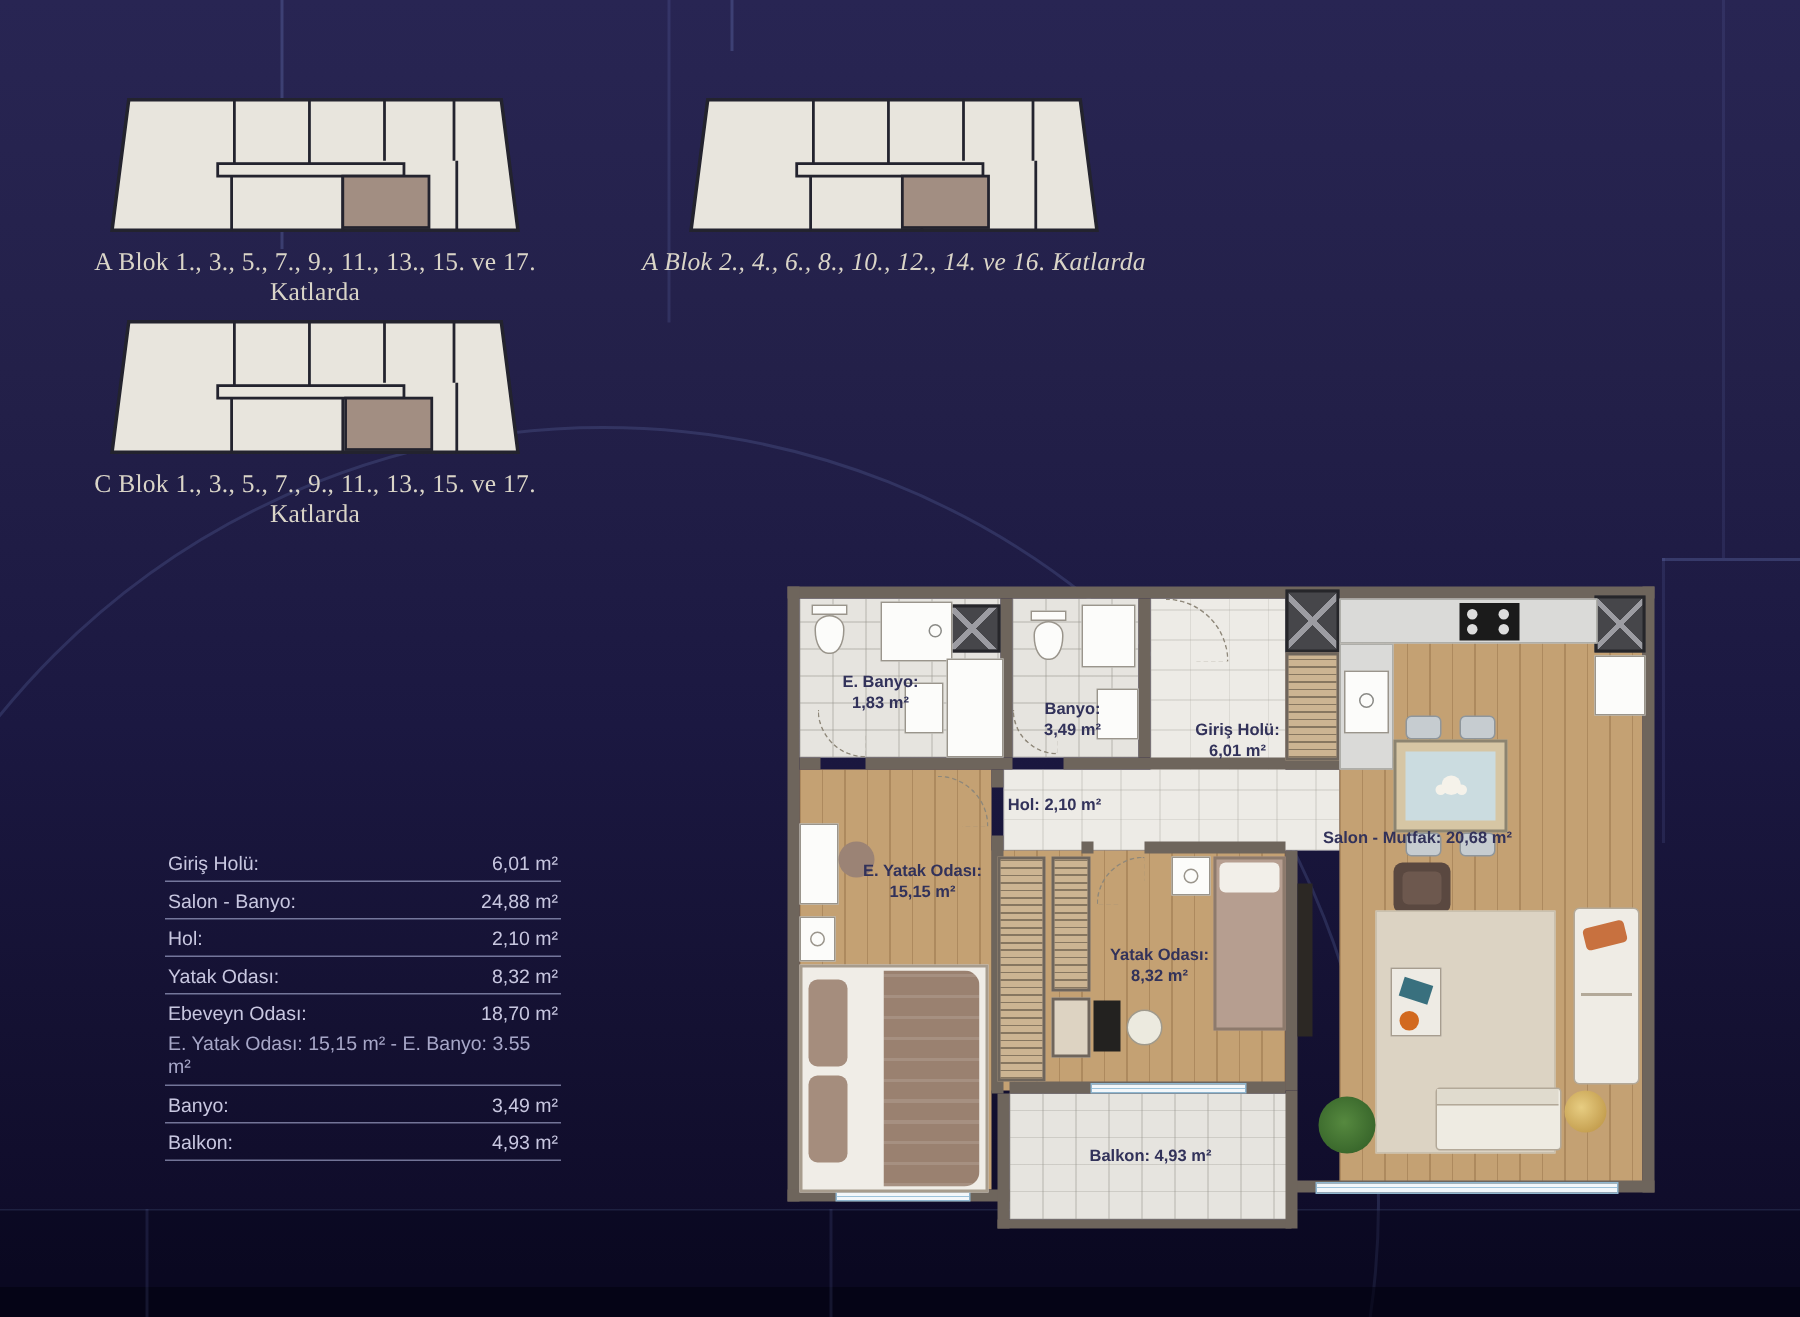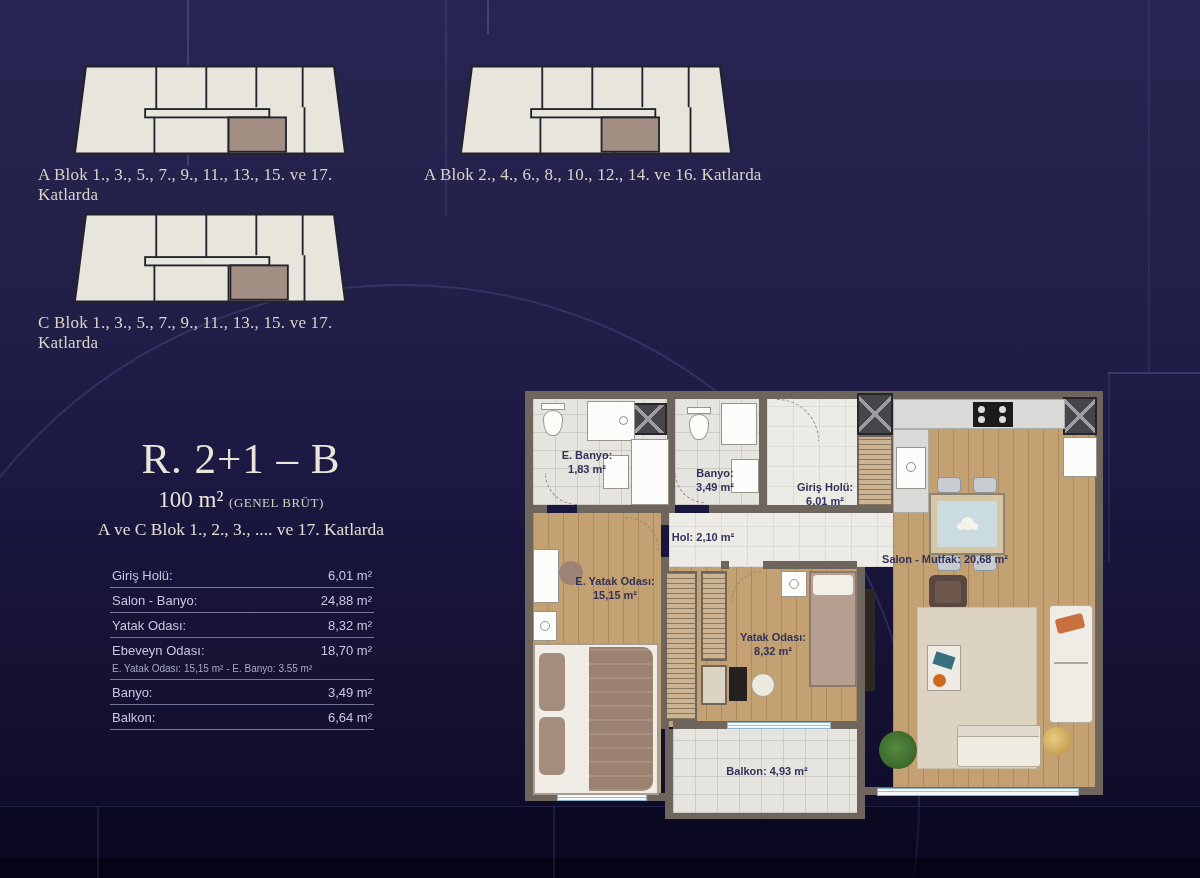--- a/index.html
+++ b/index.html
@@ -6,35 +6,35 @@
   .page{position:relative;width:1200px;height:878px;overflow:hidden;
     background:linear-gradient(180deg,#282553 0%,#232049 28%,#1b1841 55%,#141132 78%,#0d0a26 100%);
     font-family:"Liberation Serif","DejaVu Serif",serif;}
   .deco{position:absolute;pointer-events:none;}
   .vline{width:2px;background:rgba(118,138,205,.28);}
   .hline{height:2px;background:rgba(118,138,205,.28);}
   .bigcircle{left:-116px;top:284px;width:1032px;height:1032px;border:2px solid rgba(118,138,205,.20);border-radius:50%;}
   .botband{left:0;top:806px;width:1200px;height:72px;background:rgba(4,4,24,.38);border-top:1px solid rgba(118,138,205,.18);}
   .botband2{left:0;top:858px;width:1200px;height:20px;background:rgba(2,2,14,.55);}
   
-  figure.block{position:absolute;width:344px;margin:0;}
+  figure.block{position:absolute;width:344px;margin:0;text-align:center;}
   svg.bd{width:278px;height:100px;display:block;margin:0 auto;}
   .block-caption{display:block;font-size:17px;color:#dad5c8;margin-top:5px;letter-spacing:.2px;}
   
   .unit-info{position:absolute;left:55px;top:436px;width:372px;text-align:center;color:#e9e5da;}
   .unit-title{font-size:43px;line-height:1.05;font-weight:400;margin:0;letter-spacing:1px;}
   .unit-gross{margin-top:6px;font-size:23px;}
   .unit-gross .gl{font-size:13px;letter-spacing:.5px;color:#d6d1c3;}
   .unit-floors{margin-top:6px;font-size:17.5px;color:#e2ddd1;}
   
   .area-table{position:absolute;left:110px;top:563px;width:264px;font-family:"Liberation Sans","DejaVu Sans",sans-serif;color:#c8c7e0;}
   .arow{display:flex;justify-content:space-between;align-items:baseline;padding:5px 2px 4px;border-bottom:1px solid rgba(195,200,238,.55);font-size:13px;}
   .arow.no-line{border-bottom:none;}
   .arow .val{font-size:13px;}
-  .anote{font-size:10px;color:#a7a7c8;padding:1px 2px 5px;border-bottom:1px solid rgba(195,200,238,.55);}
+  .anote{font-size:13px;color:#a7a7c8;padding:1px 2px 5px;border-bottom:1px solid rgba(195,200,238,.55);}
   
   .plan{position:absolute;left:525px;top:383px;width:580px;height:440px;font-family:"Liberation Sans","DejaVu Sans",sans-serif;}
   .plan div{position:absolute;box-sizing:border-box;}
   .wall{background:#6e655c;}
   .tile{background-color:#e6e4df;background-image:repeating-linear-gradient(0deg,rgba(150,148,140,.30) 0 1px,transparent 1px 18px),repeating-linear-gradient(90deg,rgba(150,148,140,.30) 0 1px,transparent 1px 22px);}
   .tile2{background-color:#edebe6;background-image:repeating-linear-gradient(0deg,rgba(160,158,150,.22) 0 1px,transparent 1px 20px),repeating-linear-gradient(90deg,rgba(160,158,150,.22) 0 1px,transparent 1px 26px);}
   .wood{background-color:#c4a173;background-image:repeating-linear-gradient(90deg,rgba(120,84,46,.30) 0 1px,transparent 1px 15px);}
   .shaft{background-color:#46464a;border:2px solid #26262a;
     background-image:linear-gradient(45deg,transparent 46%,#9c9ca2 46% 54%,transparent 54%),linear-gradient(135deg,transparent 46%,#9c9ca2 46% 54%,transparent 54%);}
   .hatch{background-color:#ccb492;background-image:repeating-linear-gradient(0deg,rgba(78,68,55,.55) 0 1px,transparent 1px 5px);border:2px solid #6e655c;}
@@ -74,69 +74,65 @@
     </defs>
   </svg>
 
   <figure class="block" style="left:38px;top:60px;">
     <svg class="bd" viewBox="0 0 300 106">
       <use href="#bfoot"></use>
         <rect x="170" y="61" width="62" height="37" fill="#a28e82" stroke="#23232e" stroke-width="2"></rect>
     </svg>
     <figcaption class="block-caption">A Blok 1., 3., 5., 7., 9., 11., 13., 15. ve 17. Katlarda</figcaption>
   </figure>
-  <figure class="block" style="left:424px;top:60px;">
+  <figure class="block" style="left:424px;top:60px;font-style:italic;">
     <svg class="bd" viewBox="0 0 300 106">
       <use href="#bfoot"></use>
         <rect x="156" y="61" width="62" height="37" fill="#a28e82" stroke="#23232e" stroke-width="2"></rect>
     </svg>
     <figcaption class="block-caption">A Blok 2., 4., 6., 8., 10., 12., 14. ve 16. Katlarda</figcaption>
   </figure>
   <figure class="block" style="left:38px;top:208px;">
     <svg class="bd" viewBox="0 0 300 106">
       <use href="#bfoot"></use>
         <rect x="172" y="61" width="62" height="37" fill="#a28e82" stroke="#23232e" stroke-width="2"></rect>
     </svg>
     <figcaption class="block-caption">C Blok 1., 3., 5., 7., 9., 11., 13., 15. ve 17. Katlarda</figcaption>
   </figure>
 
-  <section class="unit-info">
-    <h1 class="unit-title">R. 2+1 – B</h1>
-    <div class="unit-gross">
-      <span>100 m²</span>
-      <span class="gl">(GENEL BRÜT)</span>
-    </div>
-    <div class="unit-floors">A ve C Blok 1., 2., 3., .... ve 17. Katlarda</div>
-  </section>
 
   <section class="area-table">
     <div class="arow">
       <span class="lbl">Giriş Holü:</span>
       <span class="val">6,01 m²</span>
     </div>
     <div class="arow">
       <span class="lbl">Salon - Banyo:</span>
       <span class="val">24,88 m²</span>
+    </div>
+    <div class="arow">
+      <span class="lbl">Hol:</span>
+      <span class="val">2,10 m²</span>
     </div>
     <div class="arow">
       <span class="lbl">Yatak Odası:</span>
       <span class="val">8,32 m²</span>
     </div>
     <div class="arow no-line">
       <span class="lbl">Ebeveyn Odası:</span>
       <span class="val">18,70 m²</span>
     </div>
     <div class="anote">E. Yatak Odası: 15,15 m² -  E. Banyo: 3.55 m²</div>
     <div class="arow">
       <span class="lbl">Banyo:</span>
       <span class="val">3,49 m²</span>
     </div>
     <div class="arow">
       <span class="lbl">Balkon:</span>
-      <span class="val">6,64 m²</span>
+      <span class="val">4,93 m²</span>
     </div>
   </section>
 
   <section class="plan">
 
     <div class="tile" style="left:8px;top:16px;width:134px;height:106px;"></div>
     <div class="tile" style="left:150px;top:16px;width:84px;height:106px;"></div>
     <div class="tile2" style="left:242px;top:16px;width:90px;height:168px;"></div>
     <div class="tile2" style="left:144px;top:130px;width:224px;height:54px;"></div>
     <div class="wood" style="left:368px;top:16px;width:202px;height:392px;"></div>

